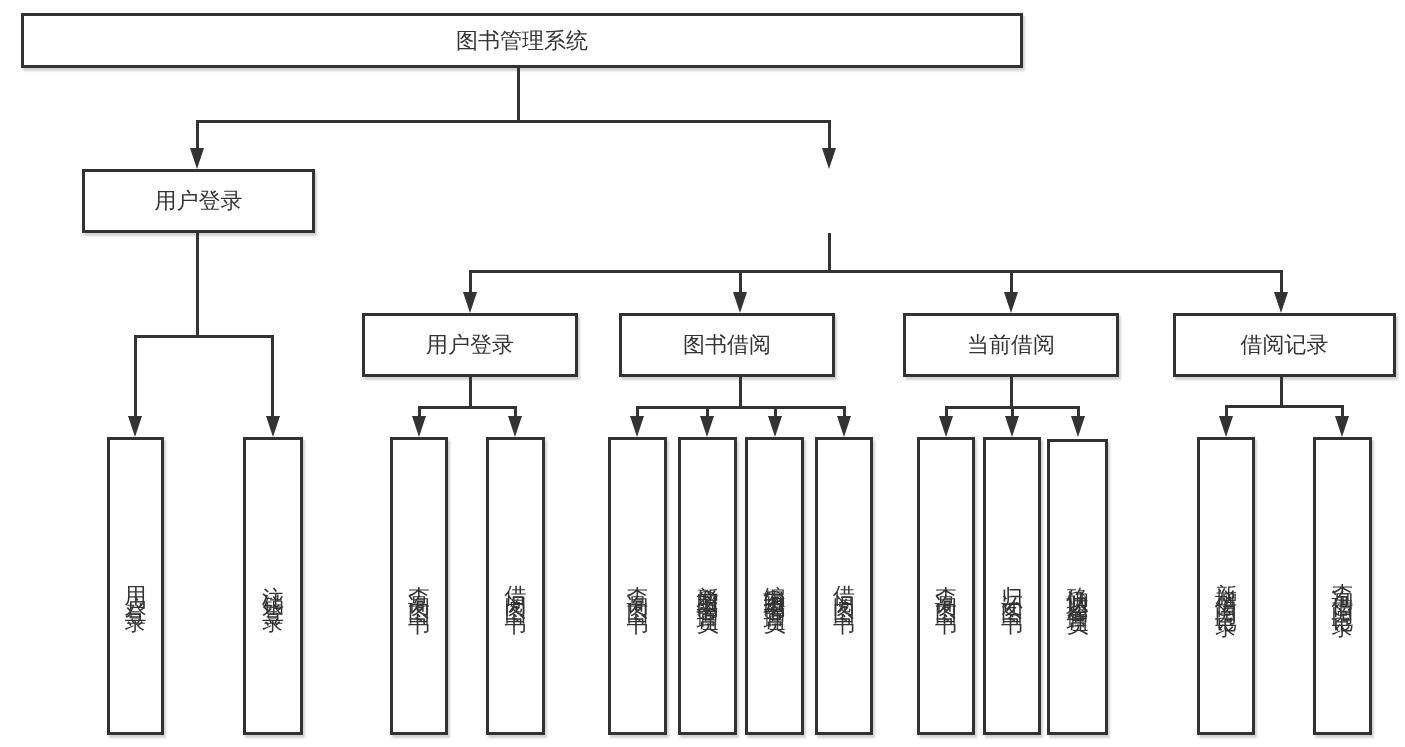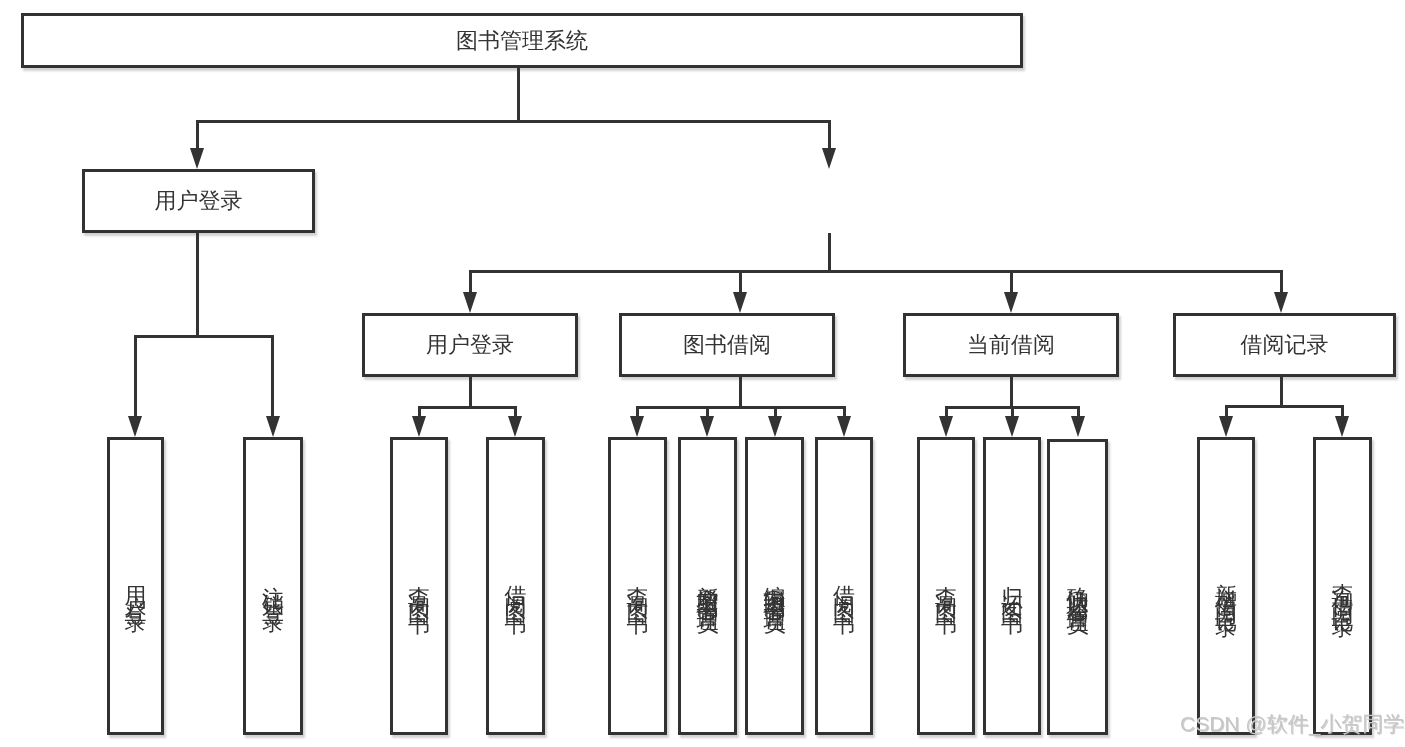--- a/index.html
+++ b/index.html
@@ -175,15 +175,14 @@
     <span class="lbl" style="letter-spacing:4px">确认归还（管理员）</span>
   </div>
 
   <div class="box v" style="left:1197px;top:437px;width:58px;height:298px">
     <span class="lbl" style="letter-spacing:7px">新增借阅记录</span>
   </div>
   <div class="box v" style="left:1313px;top:437px;width:59px;height:298px">
     <span class="lbl" style="letter-spacing:7px">查询借阅记录</span>
   </div>
 
-  <div id="watermark">CSDN @软件_小贺同学</div>
 
 </div>
 
 </body></html>

